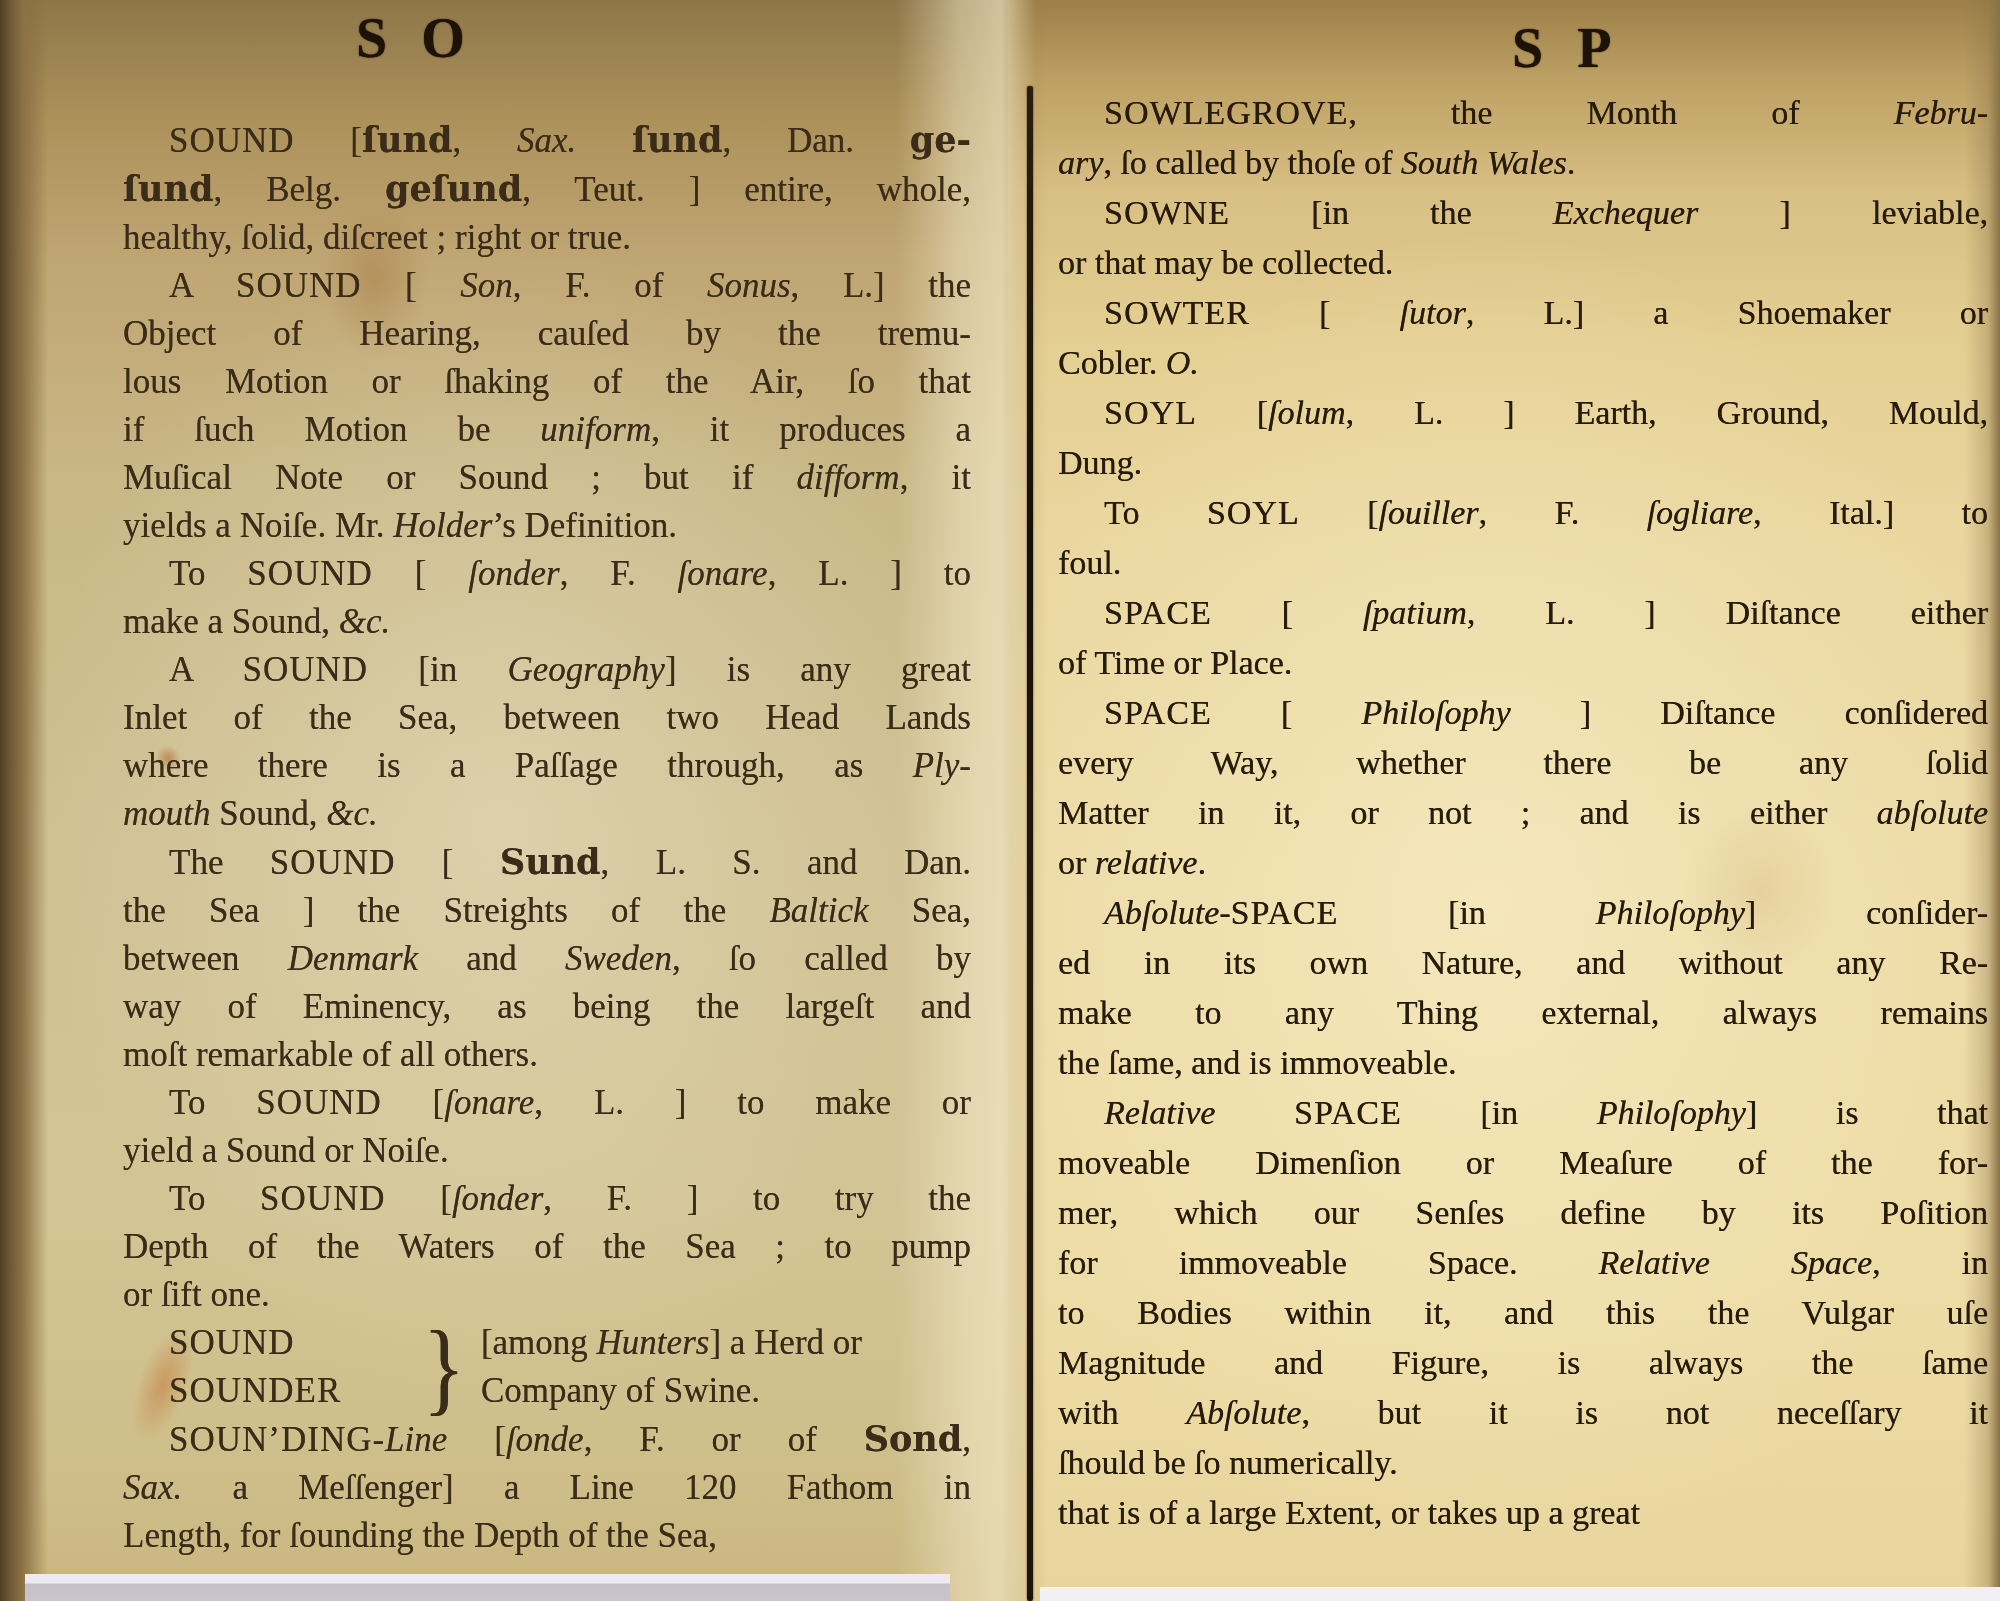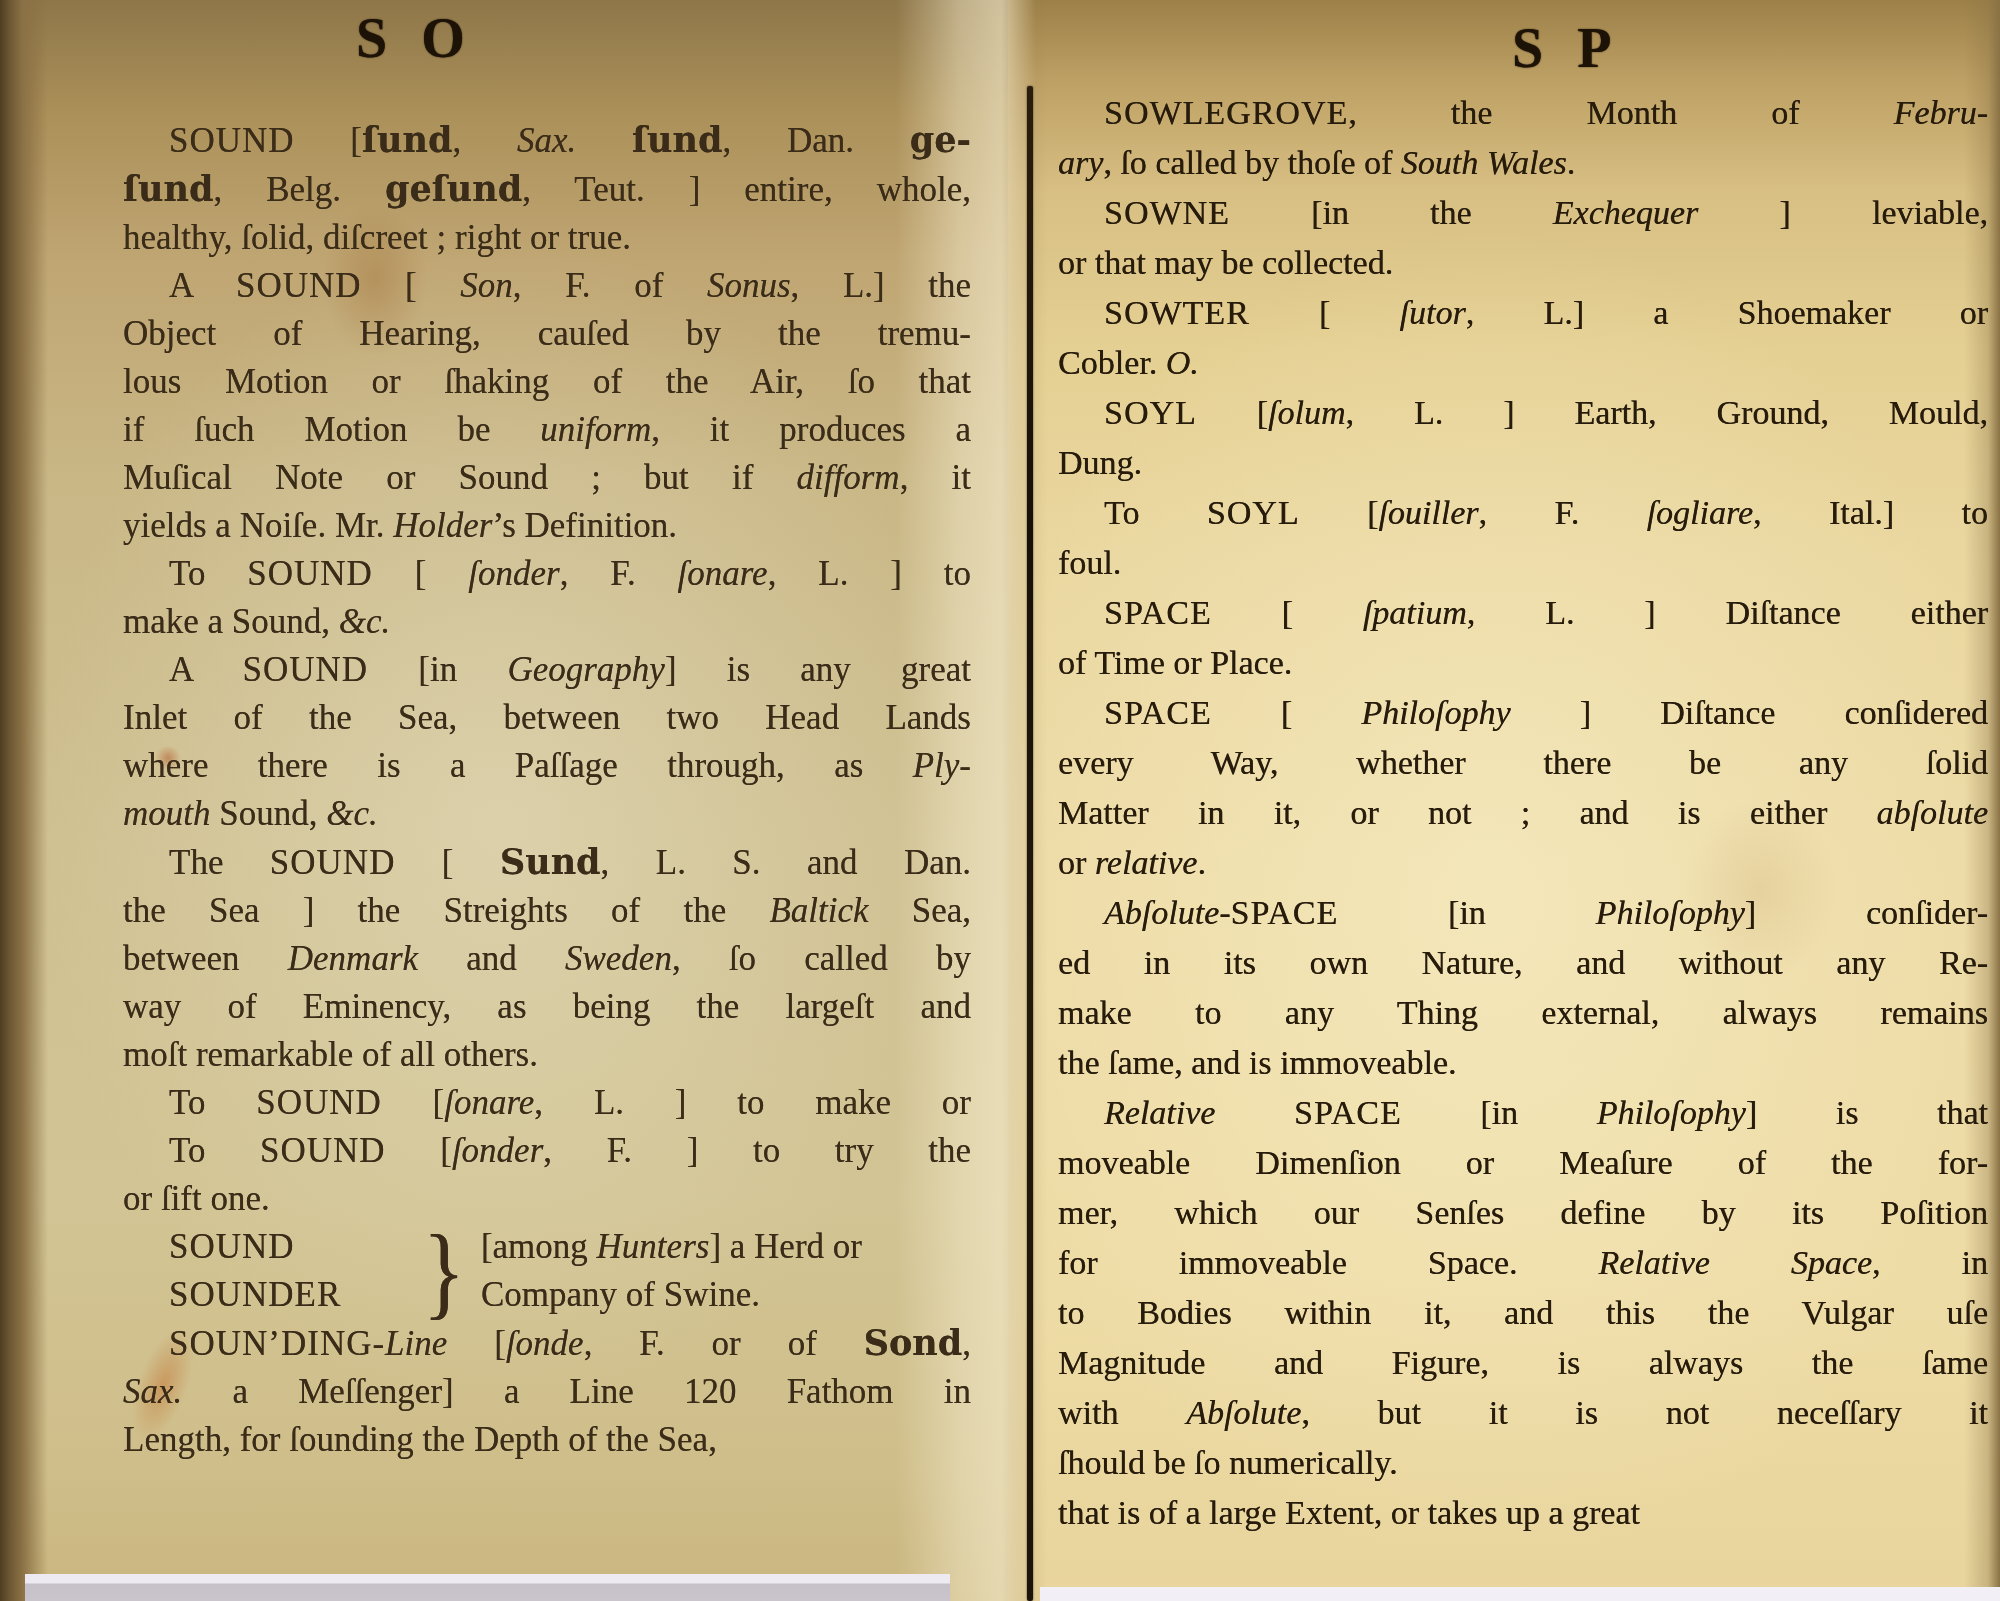--- a/index.html
+++ b/index.html
@@ -105,21 +105,23 @@
       <div class="line ind"><span class="seg-n">A </span><span class="seg-c">SOUND</span><span class="seg-n"> [in </span><span class="seg-i">Geography</span><span class="seg-n">] is any great</span></div>
       <div class="line"><span class="seg-n">Inlet of the Sea, between two Head Lands</span></div>
       <div class="line"><span class="seg-n">where there is a Paſſage through, as </span><span class="seg-i">Ply-</span></div>
       <div class="line last"><span class="seg-i">mouth</span><span class="seg-n"> Sound, </span><span class="seg-i">&amp;c.</span></div>
       <div class="line ind"><span class="seg-n">The </span><span class="seg-c">SOUND</span><span class="seg-n"> [ </span><span class="seg-b">Sund</span><span class="seg-n">, L. S. and Dan.</span></div>
       <div class="line"><span class="seg-n">the Sea ] the Streights of the </span><span class="seg-i">Baltick</span><span class="seg-n"> Sea,</span></div>
       <div class="line"><span class="seg-n">between </span><span class="seg-i">Denmark</span><span class="seg-n"> and </span><span class="seg-i">Sweden</span><span class="seg-n">, ſo called by</span></div>
       <div class="line"><span class="seg-n">way of Eminency, as being the largeſt and</span></div>
       <div class="line last"><span class="seg-n">moſt remarkable of all others.</span></div>
       <div class="line ind"><span class="seg-n">To </span><span class="seg-c">SOUND</span><span class="seg-n"> [</span><span class="seg-i">ſonare</span><span class="seg-n">, L. ] to make or</span></div>
+      <div class="line last"><span class="seg-n">yield a Sound or Noiſe.</span></div>
       <div class="line ind"><span class="seg-n">To </span><span class="seg-c">SOUND</span><span class="seg-n"> [</span><span class="seg-i">ſonder</span><span class="seg-n">, F. ] to try the</span></div>
+      <div class="line"><span class="seg-n">Depth of the Waters of the Sea ; to pump</span></div>
       <div class="line last"><span class="seg-n">or ſift one.</span></div>
       <div class="brace-entry">
         <div class="brace-words">
           <div class="bword seg-c">SOUND</div>
           <div class="bword seg-c">SOUNDER</div>
         </div>
         <span class="brace-glyph">}</span>
         <div class="brace-defs">
           <div class="bline"><span class="seg-n">[among </span><span class="seg-i">Hunters</span><span class="seg-n">] a Herd or</span></div>
           <div class="bline"><span class="seg-n">Company of Swine.</span></div>

